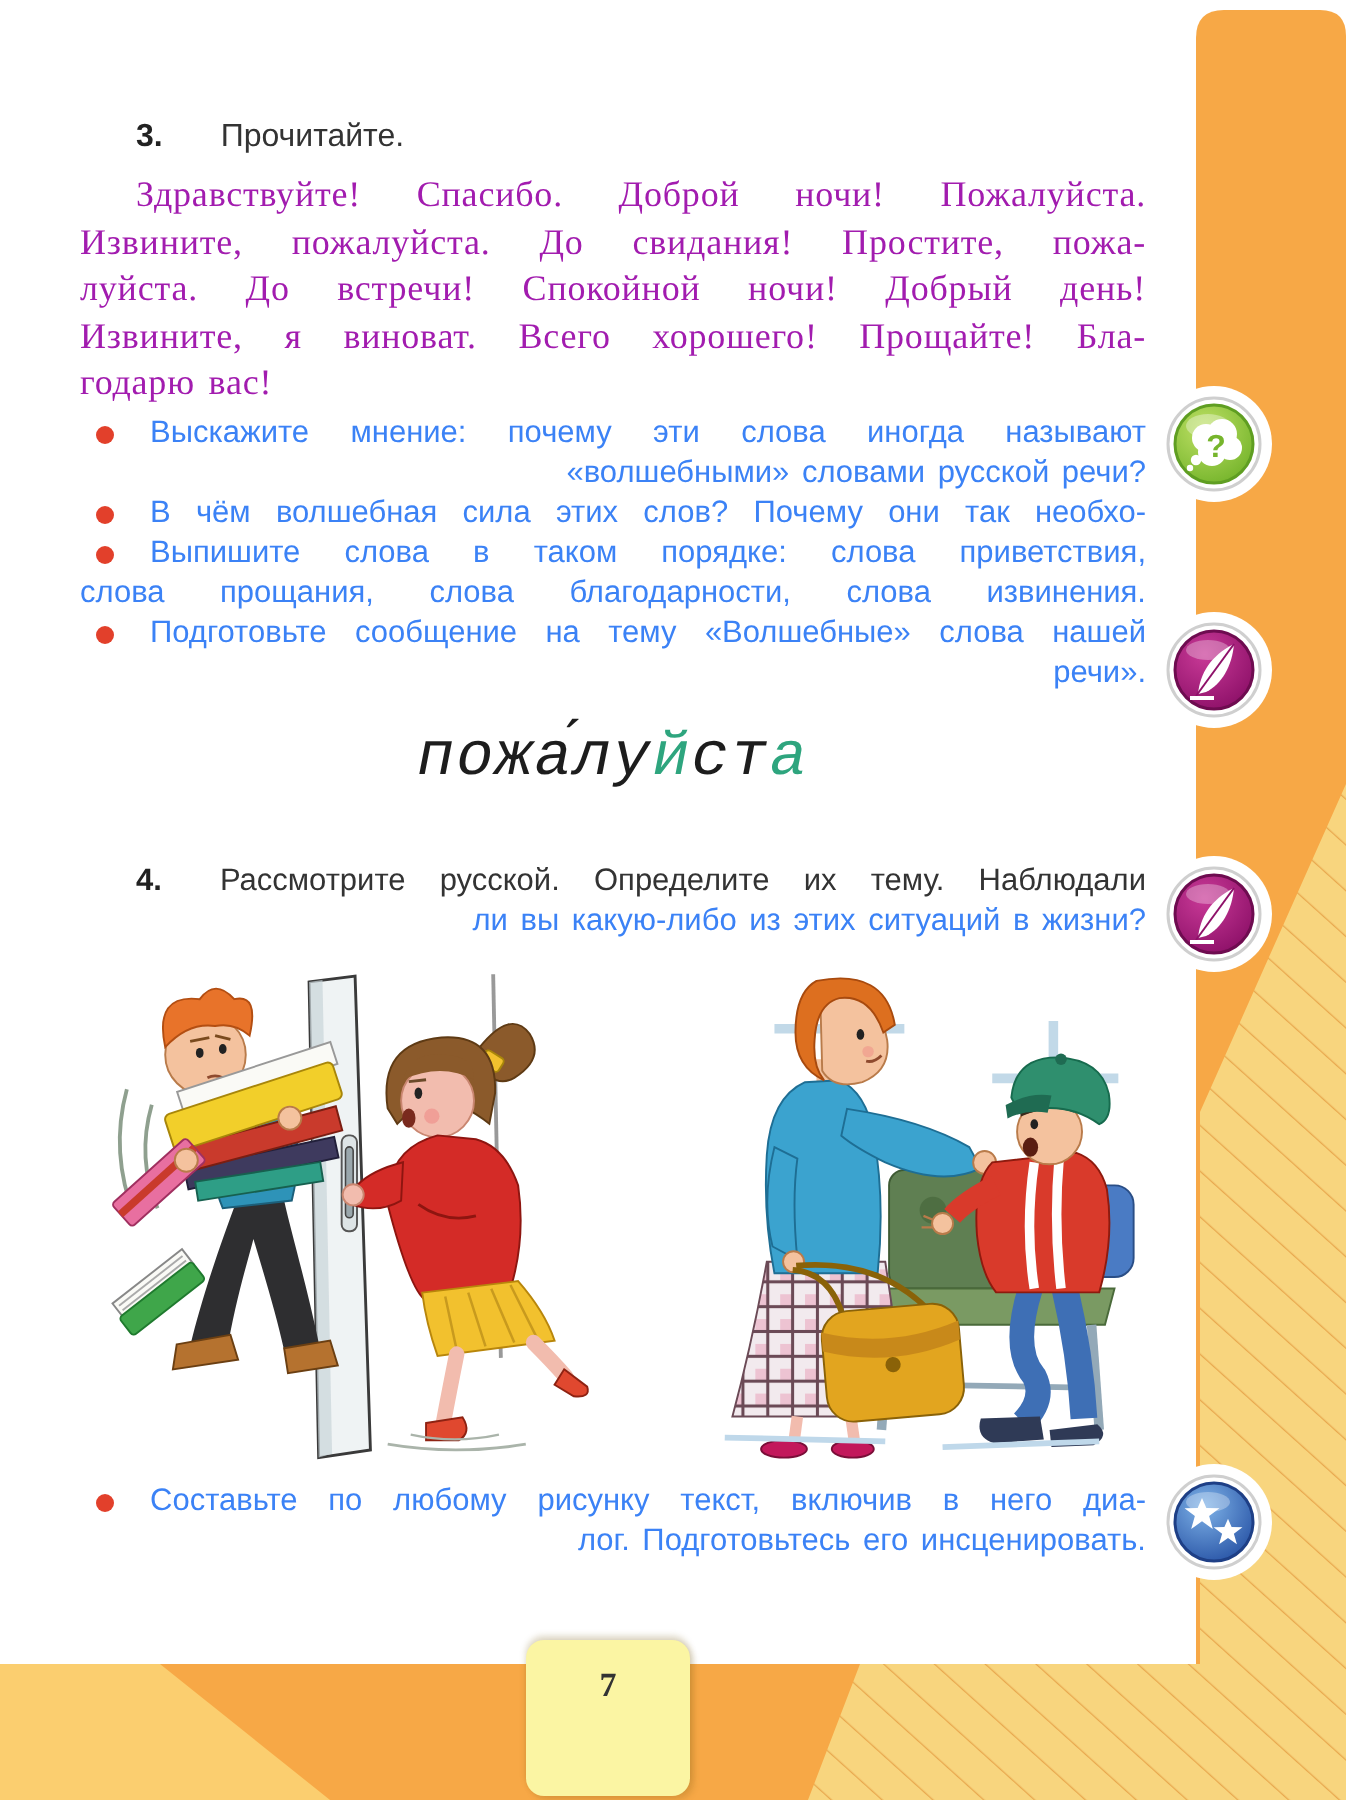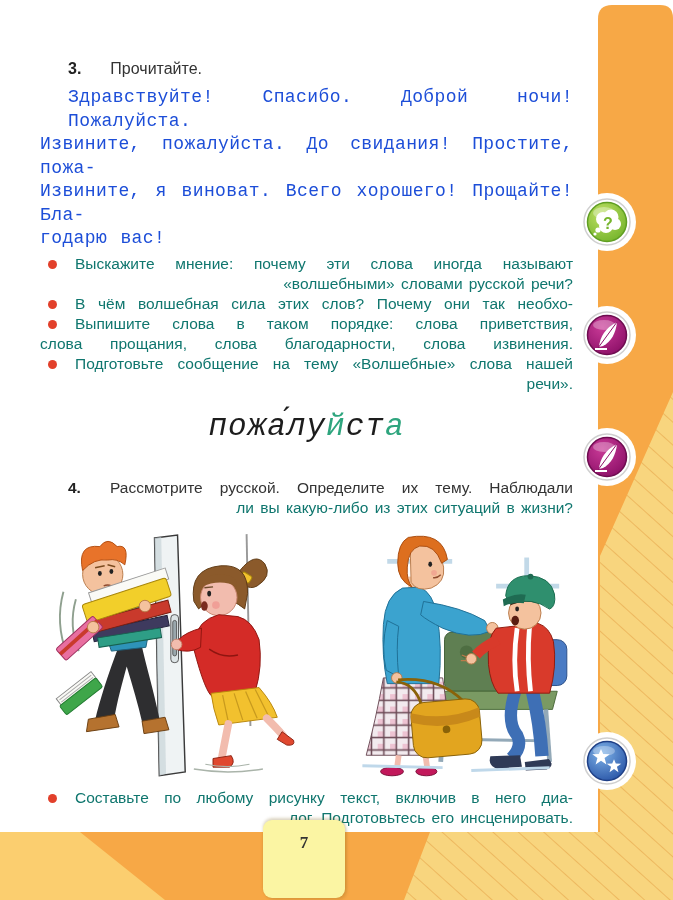--- a/index.html
+++ b/index.html
@@ -12,28 +12,28 @@
   .content{position:absolute;left:40px;top:0;width:533px;z-index:1;color:#2b2b2b;}
 
   
   .ex-head{display:flex;align-items:baseline;padding-left:28px;font-size:16px;line-height:21px;color:#333;}
   .ex-head .num{font-weight:bold;margin-right:12px;color:#222;}
   .ex3-head{margin-top:58px;}
   .ex4-head{margin-top:22px;}
   .ex-head .htext{flex:1;margin-left:17px;}
 
   
-  .para{margin-top:7px;font-family:Liberation Mono, monospace;font-size:18px;line-height:23.5px;color:#1d4ed8;letter-spacing:0.4px;}
+  .para{margin-top:7px;font-family:Liberation Serif, serif;font-size:18px;line-height:23.5px;color:#a21caf;letter-spacing:0.4px;}
   .para .pline{width:100%;}
   .jl{text-align:justify;text-align-last:justify;}
   .first-ind{padding-left:28px;box-sizing:border-box;}
   .plain{text-align:left;word-spacing:2px;}
 
   
-  .tasks{margin-top:3px;font-size:15.5px;line-height:20px;color:#0f766e;}
+  .tasks{margin-top:3px;font-size:15.5px;line-height:20px;color:#3b82f6;}
   .task-first{position:relative;}
   .dot{position:absolute;left:8px;top:6px;width:9px;height:9px;border-radius:50%;background:#E2402B;}
   .t1{margin-left:35px;}
   .tline{width:auto;text-align:right;}
   .task-first .jl{width:498px;}
 
   
   .hw{margin-top:15px;height:46px;text-align:center;
       font-family:Liberation Mono, monospace;font-style:italic;
       font-size:31px;letter-spacing:1px;color:#1d1d1d;}
@@ -63,20 +63,21 @@
   <div class="content">
 
     <div class="ex-head ex3-head">
       <span class="num">3.</span>
       <span class="htext plain">Прочитайте.</span>
     </div>
 
     <div class="para">
       <div class="pline jl first-ind">Здравствуйте!  Спасибо.  Доброй  ночи!  Пожалуйста.</div>
       <div class="pline jl">Извините,  пожалуйста.  До  свидания!  Простите,  пожа-</div>
+      <div class="pline jl">луйста.  До  встречи!  Спокойной  ночи!  Добрый  день!</div>
       <div class="pline jl">Извините,  я  виноват.  Всего  хорошего!  Прощайте!  Бла-</div>
       <div class="pline plain">годарю  вас!</div>
     </div>
 
     <div class="tasks">
       <div class="task-first">
         <span class="dot"></span>
         <div class="tline t1 jl">Выскажите  мнение:  почему  эти  слова  иногда  называют</div>
       </div>
       <div class="tline plain">«волшебными»  словами  русской  речи?</div>

